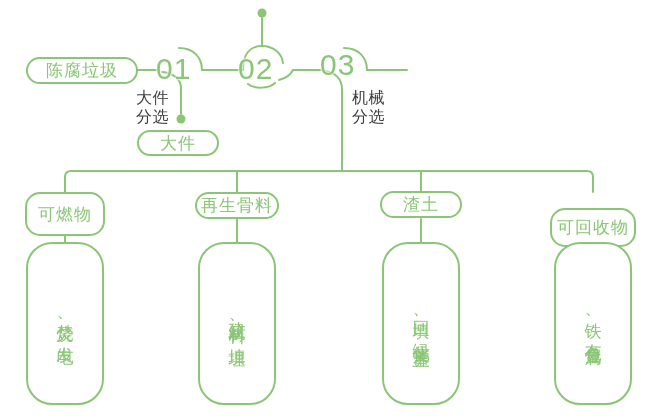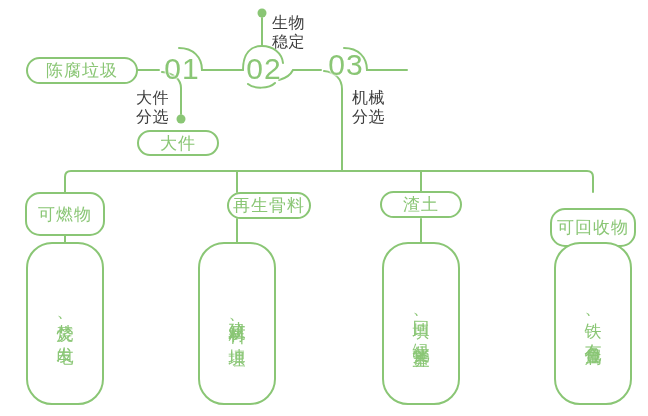--- a/index.html
+++ b/index.html
@@ -17,21 +17,21 @@
   #stage svg path{fill:none;stroke:var(--green);stroke-width:2;stroke-linecap:round;}
   #stage svg circle{fill:var(--green);stroke:none;}
   .abs{position:absolute;box-sizing:border-box;}
   .pill{
     border:2px solid var(--green);border-radius:15px;background:var(--background);
     display:flex;align-items:center;justify-content:center;
     color:var(--green);font-size:17px;letter-spacing:1px;white-space:nowrap;
   }
   .stage-number{
     color:var(--green);font-size:30px;font-weight:300;letter-spacing:1px;
-    text-align:center;line-height:30px;
+    line-height:30px;
     text-shadow:0 0 2px #fff,0 0 2px #fff,0 0 3px #fff;
   }
   .proc-label{
     color:var(--label-text);font-size:16px;line-height:19px;
     white-space:pre-line;letter-spacing:0.5px;
   }
   .result-box{
     border:2px solid var(--green);border-radius:26px;background:var(--background);
     display:flex;align-items:center;justify-content:center;
   }
@@ -69,33 +69,31 @@
   <div class="abs pill" style="left:26px;top:57px;width:112px;height:27px;">
     <span>陈腐垃圾</span>
   </div>
 
   <div class="abs stage-number" style="left:156px;top:54px;width:52px;">01</div>
   <div class="abs stage-number" style="left:238px;top:54px;width:52px;">02</div>
   <div class="abs stage-number" style="left:320px;top:50px;width:52px;">03</div>
 
   <div class="abs proc-label" style="left:136px;top:88px;">大件
 分选</div>
-  <div class="abs proc-label" style="left:272px;top:13px;">生物
-稳定</div>
   <div class="abs proc-label" style="left:352px;top:88px;font-family:Liberation Serif, serif;">机械
 分选</div>
 
   <div class="abs pill" style="left:137px;top:130px;width:82px;height:26px;">
     <span>大件</span>
   </div>
 
   <div class="abs pill" style="left:25px;top:192px;width:80px;height:44px;">
     <span>可燃物</span>
   </div>
-  <div class="abs pill" style="left:195px;top:192px;width:84px;height:27px;margin-left:32px;">
+  <div class="abs pill" style="left:195px;top:192px;width:84px;height:27px;">
     <span>再生骨料</span>
   </div>
   <div class="abs pill" style="left:380px;top:191px;width:82px;height:27px;">
     <span>渣土</span>
   </div>
   <div class="abs pill" style="left:550px;top:208px;width:86px;height:39px;">
     <span>可回收物</span>
   </div>
 
   <div class="abs result-box" style="left:26px;top:242px;width:78px;height:163px;">

